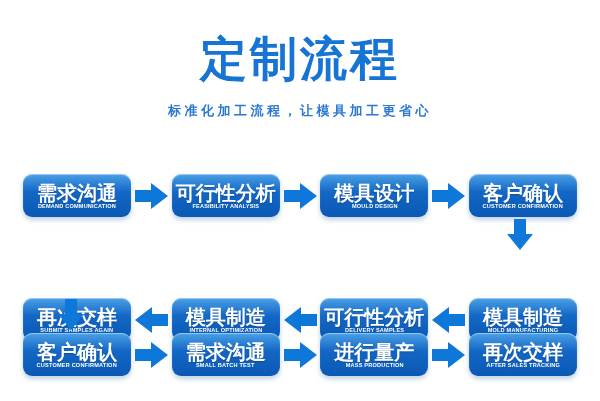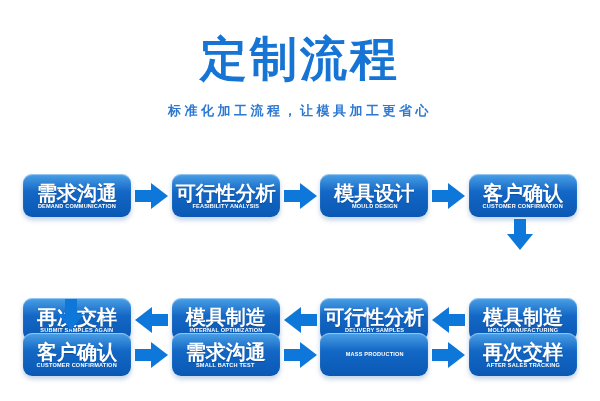--- a/index.html
+++ b/index.html
@@ -211,20 +211,21 @@
     <div class="step-title">需求沟通</div>
     <div class="step-caption">SMALL BATCH TEST</div>
   </div>
   <div class="gap">
     <div class="harrow">
         <div class="stem"></div>
         <div class="head"></div>
       </div>
   </div>
   <div class="step">
+    <div class="step-title">进行量产</div>
     <div class="step-caption">MASS PRODUCTION</div>
   </div>
   <div class="gap">
     <div class="harrow">
         <div class="stem"></div>
         <div class="head"></div>
       </div>
   </div>
   <div class="step">
     <div class="step-title">再次交样</div>

